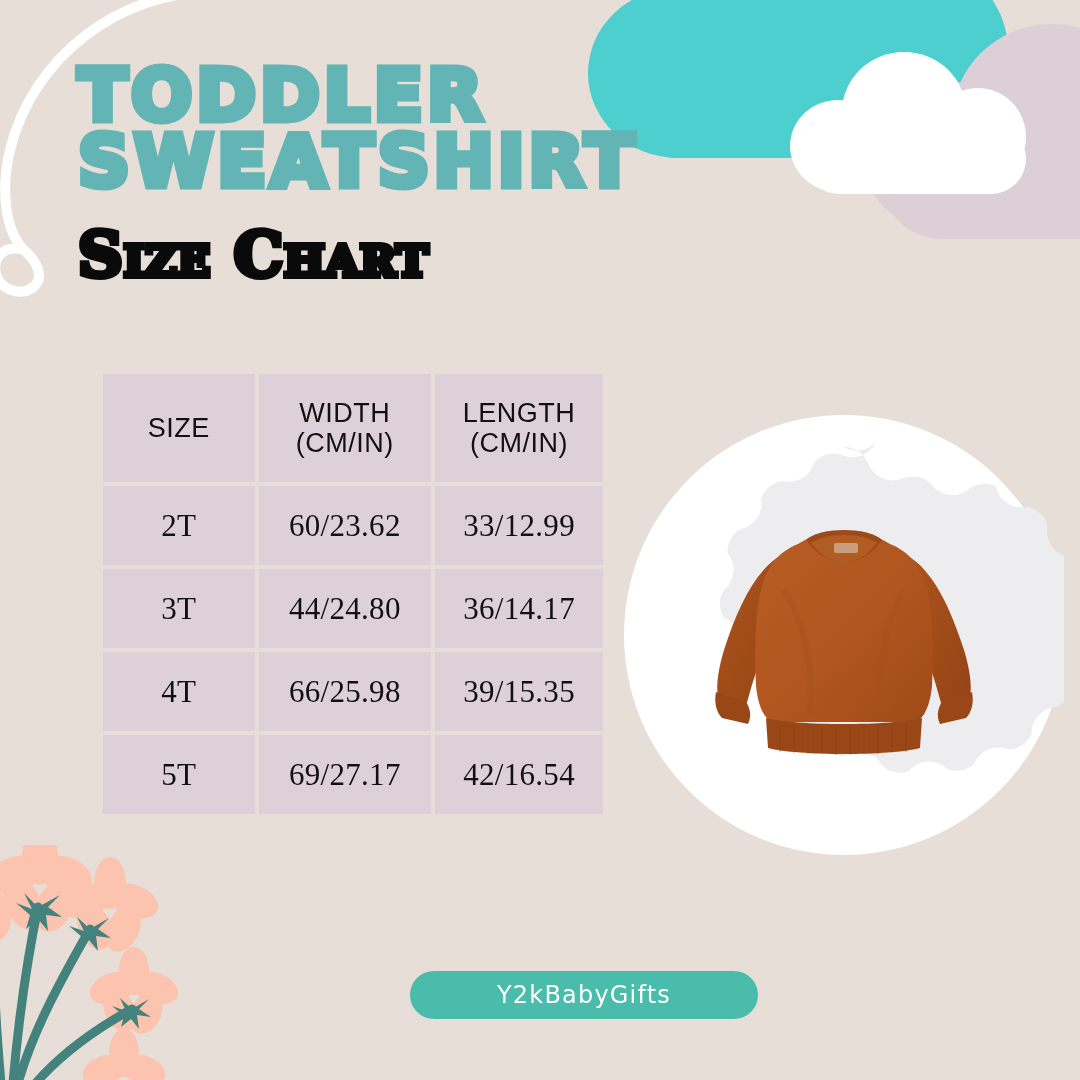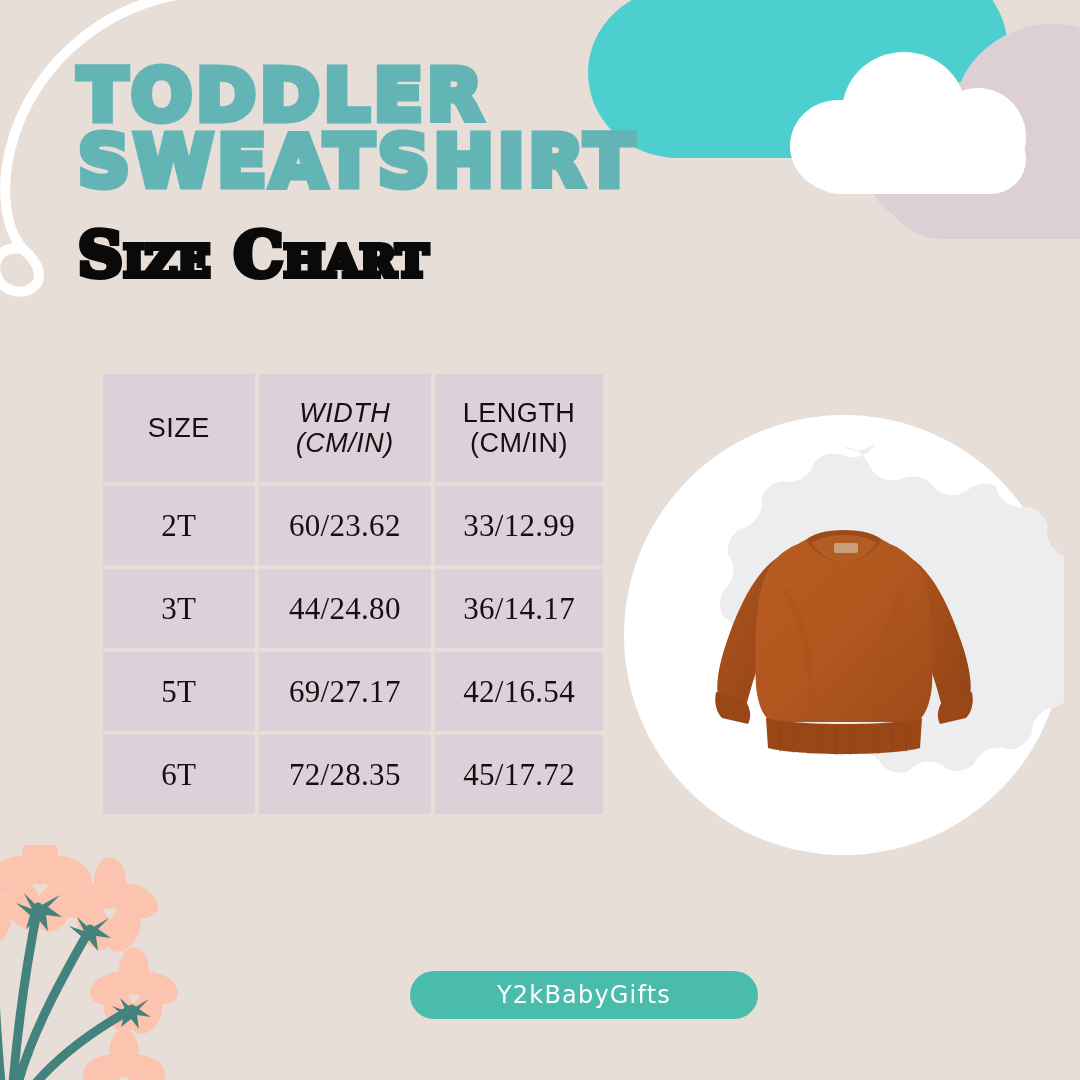--- a/index.html
+++ b/index.html
@@ -82,21 +82,21 @@
     line-height:1.12;
     font-family:"Liberation Sans", sans-serif;
     letter-spacing:0.5px;
   }
   #size-table tbody td{
     height:79px;
     font-size:31px;
     letter-spacing:0.3px;
   }
   .col-size{width:155px;}
-  .col-w{width:175px;font-style:italic;}
+  .col-w{width:175px;}
   .col-l{width:170px;}
 
   
   #product-frame{
     position:absolute;left:624px;top:415px;
     width:440px;height:440px;
   }
   #frame-circle{
     position:absolute;inset:0;border-radius:50%;
     background:#ffffff;
@@ -224,28 +224,28 @@
         <td>2T</td>
         <td>60/23.62</td>
         <td>33/12.99</td>
       </tr>
       <tr>
         <td>3T</td>
         <td>44/24.80</td>
         <td>36/14.17</td>
       </tr>
       <tr>
+        <td>4T</td>
+        <td>66/25.98</td>
+        <td>39/15.35</td>
+      </tr>
+      <tr>
         <td>5T</td>
         <td>69/27.17</td>
         <td>42/16.54</td>
-      </tr>
-      <tr>
-        <td>6T</td>
-        <td>72/28.35</td>
-        <td>45/17.72</td>
       </tr>
     </tbody>
   </table>
 
   <div id="product-frame">
     <div id="frame-circle"></div>
     <svg id="scallop-svg" width="440" height="440" viewBox="0 0 440 440">
       <defs>
         <clipPath id="scallopClip">
           <path d="M220,32

